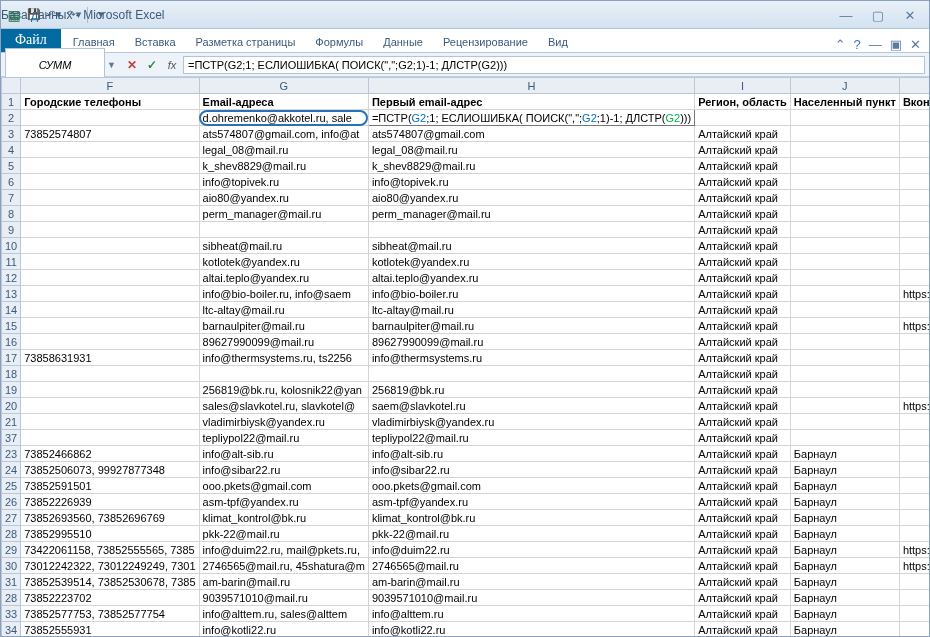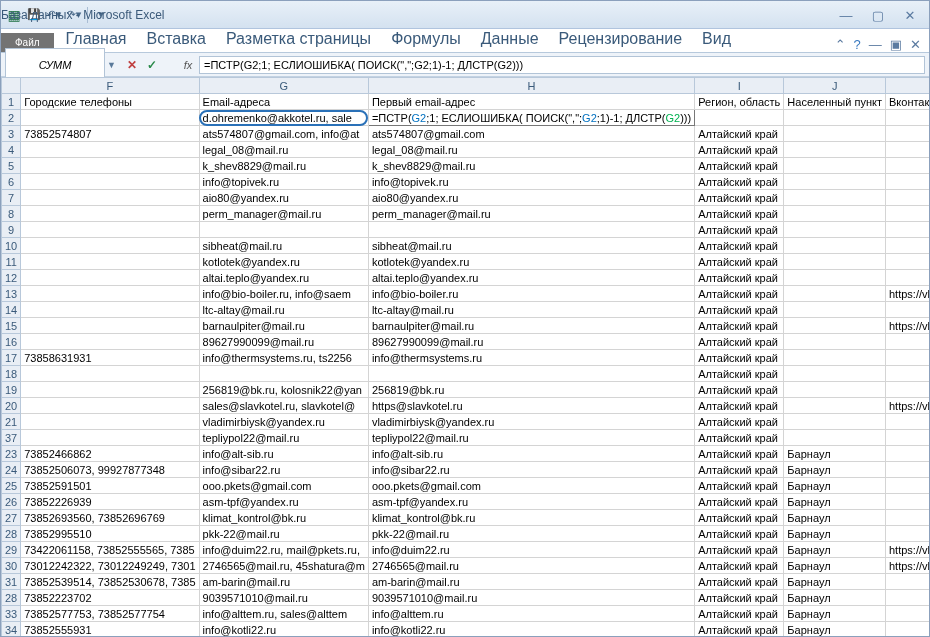--- a/index.html
+++ b/index.html
@@ -10,42 +10,42 @@
 .titlebar { height: 28px; background: linear-gradient(#e8f0f8, #d4e2f0); display: flex; align-items: center; border-bottom: 1px solid #b0c4de; position: relative; }
 .qat { display: flex; align-items: center; gap: 2px; padding-left: 4px; }
 .qat-icon { width: 18px; height: 18px; display: flex; align-items: center; justify-content: center; font-size: 11px; color: #4a6a8a; cursor: pointer; }
 .qat-icon.excel { color: #1d6f42; font-size: 14px; }
 .qat-sep { width: 1px; height: 16px; background: #a9bdd4; margin: 0 2px; }
 .title-text { position: absolute; left: 0; right: 0; color: #3b5a7a; font-size: 12px; pointer-events: none; }
 .win-controls { margin-left: auto; display: flex; gap: 14px; padding-right: 10px; }
 .win-btn { width: 18px; height: 14px; color: #5a7aa0; cursor: pointer; font-size: 13px; text-align: center; }
 
 .ribbon-tabs { height: 24px; background: #fff; display: flex; align-items: flex-end; border-bottom: 1px solid #b7c9dc; }
-.file-tab { background: #737373; color: #fff; padding: 4px 14px; font-size: 10px; margin-right: 2px; cursor: pointer; }
-.tab { padding: 4px 10px; color: #3a5a7a; cursor: pointer; font-size: 16px; }
+.file-tab { background: #0369a1; color: #fff; padding: 4px 14px; font-size: 14px; margin-right: 2px; cursor: pointer; font-family: Liberation Serif, serif; }
+.tab { padding: 4px 10px; color: #3a5a7a; cursor: pointer; font-size: 11px; }
 .ribbon-right { margin-left: auto; display: flex; gap: 8px; padding-right: 8px; color: #5a7aa0; }
 .ribbon-right span { cursor: pointer; font-size: 13px; }
 
 .formula-bar { height: 24px; background: #eef3f9; display: flex; align-items: center; border-bottom: 1px solid #c3d2e2; gap: 2px; padding: 0 4px; }
 .namebox { width: 100px; height: 34px; background: #fff; border: 1px solid #b2c4d7; font-size: 11px; padding: 0 4px; display: flex; align-items: center; justify-content: center; font-style: italic; }
 .namebox-dd { width: 14px; color: #5a7a9a; cursor: pointer; font-size: 9px; }
 .fb-btn { width: 18px; display: flex; justify-content: center; color: #5a7a9a; cursor: pointer; font-size: 12px; }
 .fb-btn.cancel { color: #c04040; font-weight: bold; }
 .fb-btn.accept { color: #2a8a4a; font-weight: bold; }
-.fx { font-style: italic; font-size: 11px; color: #555; margin-left: 16px; }
+.fx { font-style: italic; font-size: 11px; color: #555; }
 .formula-input { flex: 1; background: #fff; border: 1px solid #b2c4d7; height: 18px; padding: 0 4px; font-size: 11px; display: flex; align-items: center; overflow: hidden; white-space: nowrap; }
 
 .grid-container { flex: 1; overflow: auto; background: #fff; position: relative; }
 .sheet { border-collapse: collapse; table-layout: fixed; font-size: 11px; }
 .sheet th, .sheet td { border: 1px solid #d4d4d4; height: 16px; padding: 0 3px; text-align: left; overflow: hidden; white-space: nowrap; vertical-align: middle; }
 .sheet th { background: #e9eef5; color: #3a5a7a; font-weight: normal; text-align: center; border-color: #b8c8da; position: sticky; }
 .sheet thead th { top: 0; z-index: 2; }
 .sheet .rowhdr { width: 22px; text-align: center; background: #e9eef5; border-color: #b8c8da; position: sticky; left: 0; z-index: 1; }
 .col-F { width: 162px; } .col-G { width: 162px; } .col-H { width: 162px; } .col-I { width: 162px; } .col-J { width: 107px; } .col-K { width: 145px; }
-.hdr-row td { font-weight: normal; }
+.hdr-row td { font-weight: bold; }
 .active-cell { outline: 2px solid #2a71b8; outline-offset: -2px; background: #fff; border-radius: 8px; }
 .formula-cell { font-family: 'Segoe UI', sans-serif; }
 .formula-cell .ref1 { color: #0070c0; } .formula-cell .ref2 { color: #00b050; }
 
 </style>
 </head>
 <body>
 
 <div class="window">
 
@@ -278,21 +278,21 @@
             <td>256819@bk.ru, kolosnik22@yan</td>
             <td>256819@bk.ru</td>
             <td>Алтайский край</td>
             <td></td>
             <td></td>
           </tr>
           <tr>
             <th class="rowhdr">20</th>
             <td></td>
             <td>sales@slavkotel.ru, slavkotel@</td>
-            <td>https@slavkotel.ru</td>
+            <td>saem@slavkotel.ru</td>
             <td>Алтайский край</td>
             <td></td>
             <td>https://vk.com/slavkote</td>
           </tr>
           <tr>
             <th class="rowhdr">21</th>
             <td></td>
             <td>vladimirbiysk@yandex.ru</td>
             <td>vladimirbiysk@yandex.ru</td>
             <td>Алтайский край</td>

